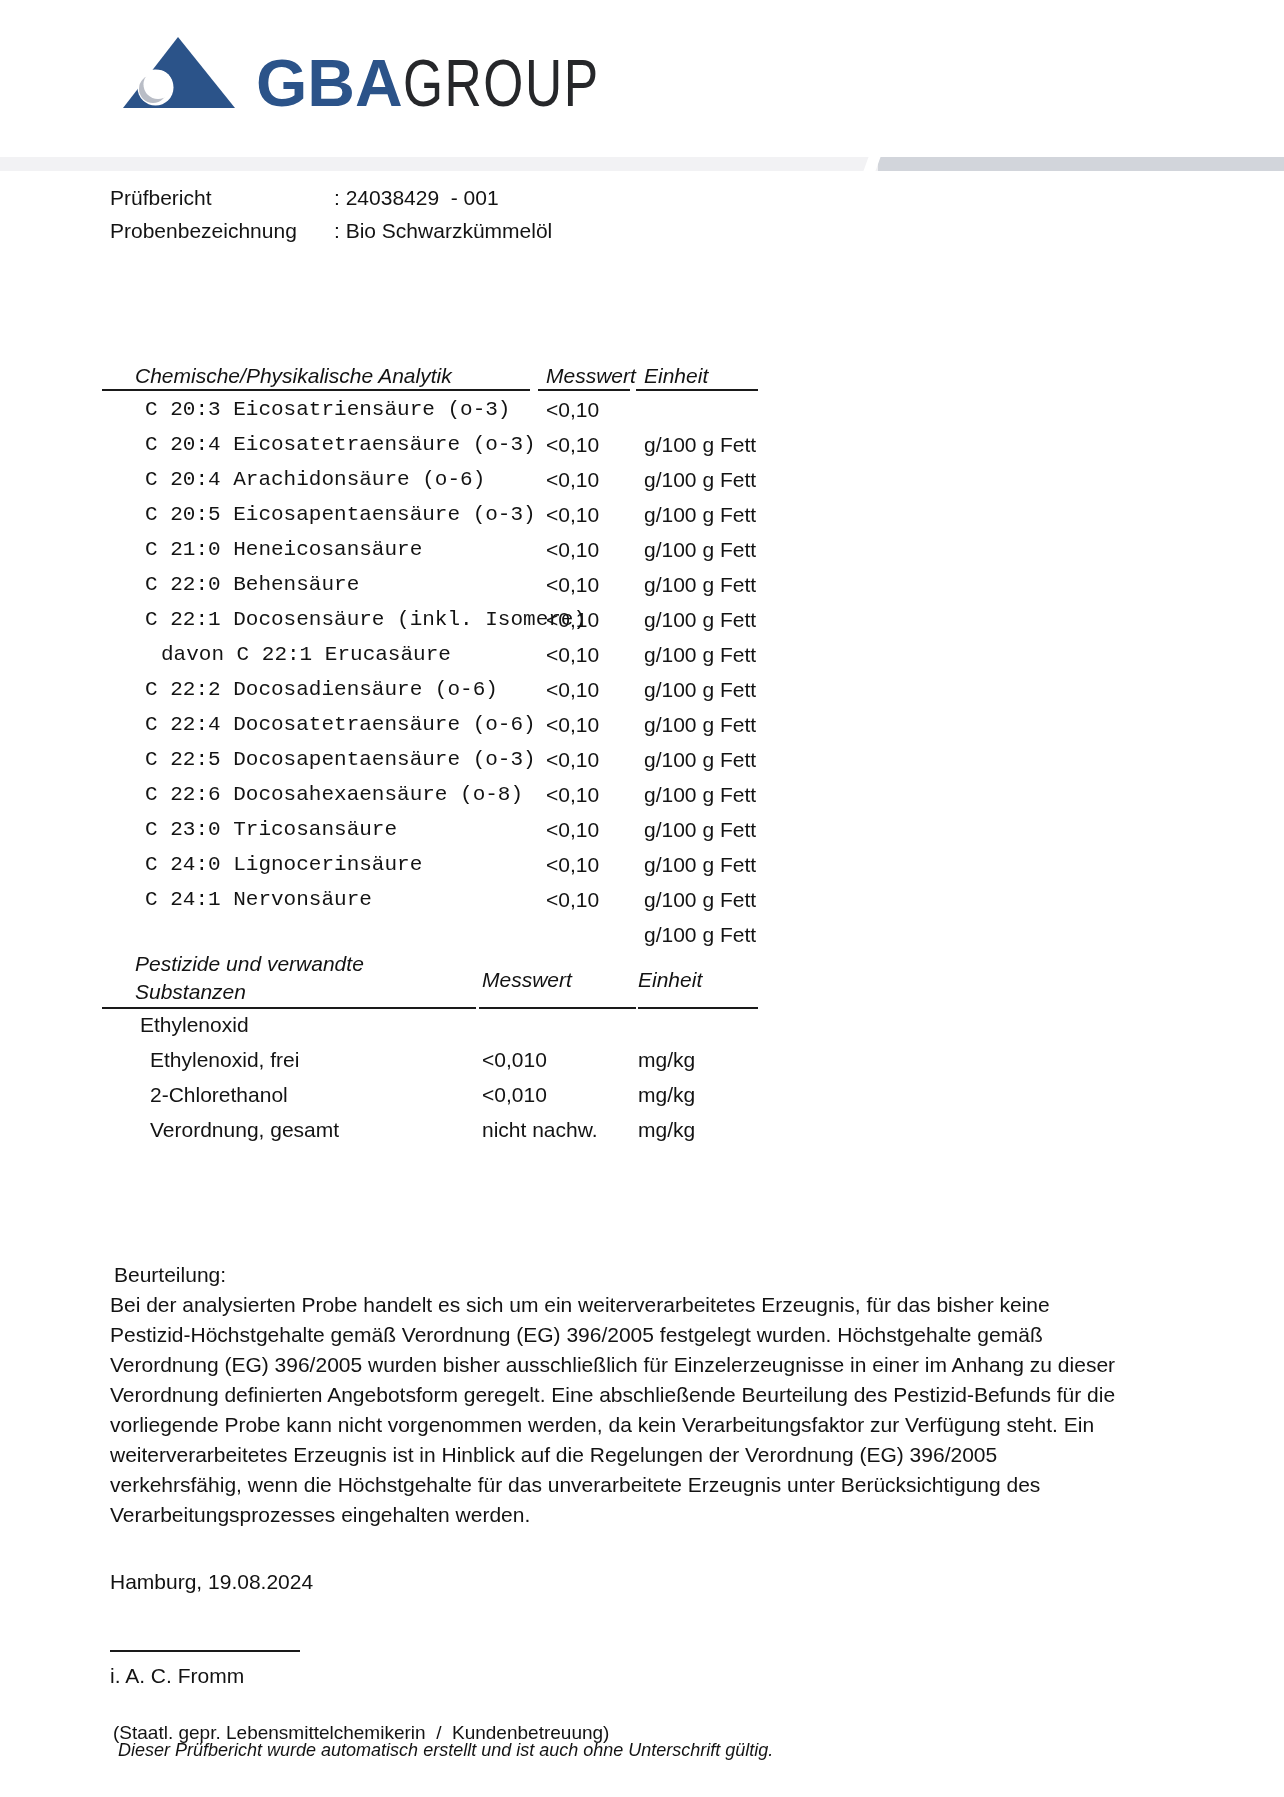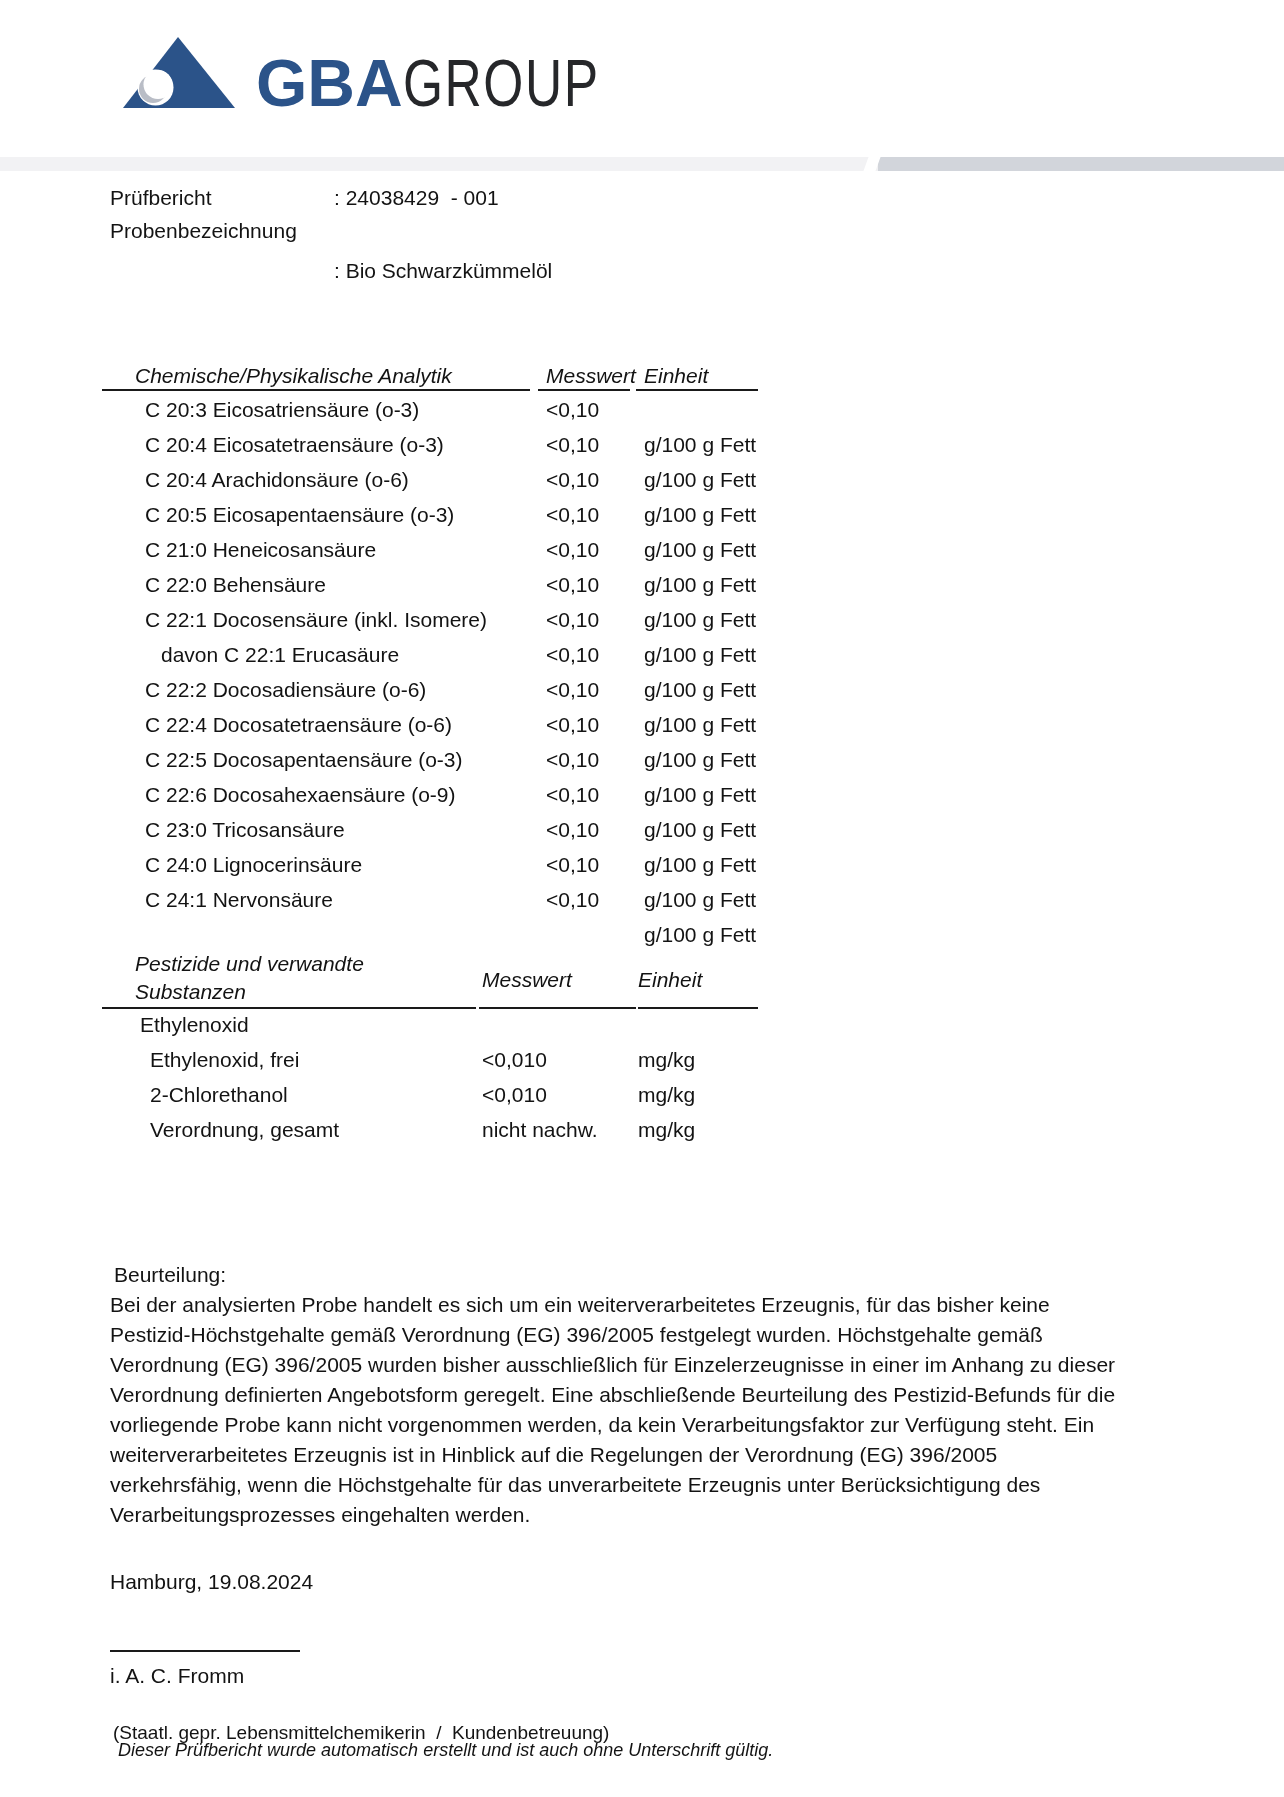--- a/index.html
+++ b/index.html
@@ -24,21 +24,21 @@
   .stripe .seg-l{position:absolute;left:0;top:0;width:878px;height:14px;background:var(--bar-left);}
   .stripe .seg-r{position:absolute;left:878px;top:0;width:406px;height:14px;background:var(--bar-right);}
   .stripe .divider{position:absolute;left:866px;top:-1px;width:12px;height:16px;background:#fff;transform:skewX(-20deg);}
   
   .info-label{position:absolute;left:110px;}
   .info-value{position:absolute;left:334px;}
   
   .rows{position:absolute;left:0;width:1284px;}
   .t-row{position:relative;height:35px;line-height:35px;}
   .c{position:absolute;top:0;white-space:nowrap;}
-  .chem .c-name{left:145px;}
+  .chem .c-name{left:145px;font-family:Liberation Mono, monospace;}
   .chem .indent .c-name{left:161px;}
   .chem .c-val{left:546px;}
   .chem .c-unit{left:644px;margin-top:35px;}
   .pest .c-name{left:150px;}
   .pest .group .c-name{left:140px;}
   .pest .c-val{left:482px;}
   .pest .c-unit{left:638px;}
   
   .p-line{position:relative;height:30px;line-height:30px;white-space:nowrap;}
   
@@ -60,21 +60,21 @@
 <div class="stripe">
   <div class="seg-l"></div>
   <div class="seg-r"></div>
   <div class="divider"></div>
 </div>
 
 <div>
   <div class="abs info-label" style="top:186px;">Prüfbericht</div>
   <div class="abs info-value" style="top:186px;">: 24038429&nbsp; - 001</div>
   <div class="abs info-label" style="top:219px;">Probenbezeichnung</div>
-  <div class="abs info-value" style="top:219px;margin-top:40px;">: Bio Schwarzkümmelöl</div>
+  <div class="abs info-value" style="top:219px;">: Bio Schwarzkümmelöl</div>
 </div>
 
 <div>
   <div class="abs italic" style="left:135px;top:364px;">Chemische/Physikalische Analytik</div>
   <div class="abs italic" style="left:546px;top:364px;">Messwert</div>
   <div class="abs italic" style="left:644px;top:364px;">Einheit</div>
   <div class="rule" style="left:102px;top:389px;width:428px;"></div>
   <div class="rule" style="left:538px;top:389px;width:92px;"></div>
   <div class="rule" style="left:636px;top:389px;width:122px;"></div>
 
@@ -129,21 +129,21 @@
         <span class="c c-name">C 22:4 Docosatetraensäure (o-6)</span>
         <span class="c c-val">&lt;0,10</span>
         <span class="c c-unit">g/100 g Fett</span>
       </div>
       <div class="t-row">
         <span class="c c-name">C 22:5 Docosapentaensäure (o-3)</span>
         <span class="c c-val">&lt;0,10</span>
         <span class="c c-unit">g/100 g Fett</span>
       </div>
       <div class="t-row">
-        <span class="c c-name">C 22:6 Docosahexaensäure (o-9)</span>
+        <span class="c c-name">C 22:6 Docosahexaensäure (o-8)</span>
         <span class="c c-val">&lt;0,10</span>
         <span class="c c-unit">g/100 g Fett</span>
       </div>
       <div class="t-row">
         <span class="c c-name">C 23:0 Tricosansäure</span>
         <span class="c c-val">&lt;0,10</span>
         <span class="c c-unit">g/100 g Fett</span>
       </div>
       <div class="t-row">
         <span class="c c-name">C 24:0 Lignocerinsäure</span>

